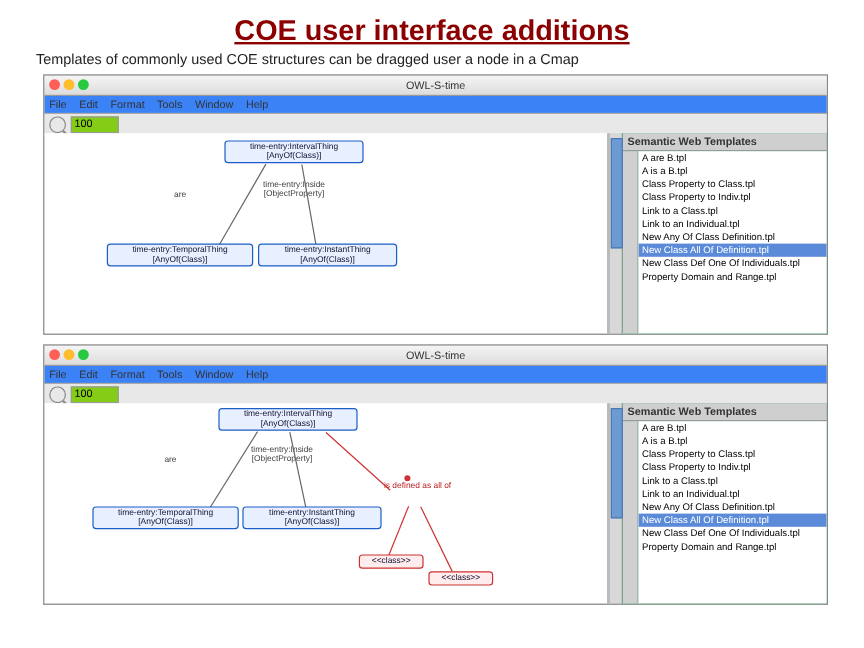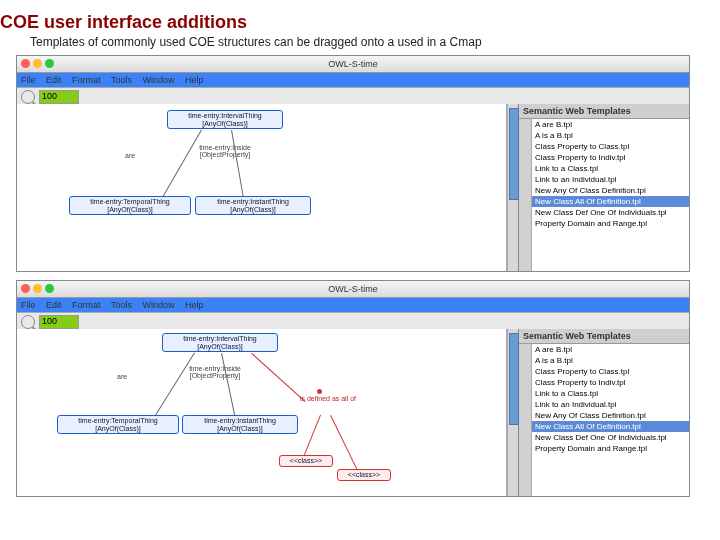--- a/index.html
+++ b/index.html
@@ -1,18 +1,18 @@
 <!DOCTYPE html>
 <html><head>
 <meta charset="utf-8">
 <style>
   body{margin:0;font-family:Arial,Helvetica,sans-serif;background:#fff;width:720px;height:540px;overflow:hidden}
-  .slide-title{font-size:18px;font-weight:bold;color:#8b0000;margin:12px 0 2px 0;}
+  .slide-title{font-size:24px;font-weight:bold;color:#8b0000;text-align:center;margin:12px 0 2px 0;text-decoration:underline}
   .slide-sub{font-size:12px;color:#222;margin:2px 0 6px 30px}
-  .shot{position:relative;margin:0 30px 8px 16px;border:1px solid #888;background:#d8d8d8;height:215px;overflow:hidden}
+  .shot{position:relative;margin:0 30px 8px 36px;border:1px solid #888;background:#d8d8d8;height:215px;overflow:hidden}
   .titlebar{height:16px;background:linear-gradient(#f5f5f5,#dcdcdc);border-bottom:1px solid #999;position:relative;font-size:9px;text-align:center;line-height:16px;color:#333}
   .dots{position:absolute;left:4px;top:3px;display:flex;gap:3px}
   .dot{width:9px;height:9px;border-radius:50%}
   .rd{background:#ff5f56}.yl{background:#ffbd2e}.gn{background:#27c93f}
   .menubar{height:14px;background:#3b82f6;border-bottom:1px solid #aaa;font-size:9px;color:#333;padding-left:4px;line-height:14px}
   .menubar span{margin-right:8px}
   .toolbar{height:18px;background:#e8e8e8;border-bottom:1px solid #aaa;display:flex;align-items:center;padding:0 4px;font-size:9px;gap:4px}
   .zoom-icon{width:12px;height:12px;border:1px solid #888;border-radius:50%;position:relative;}
   .zoom-icon:after{content:"";position:absolute;width:5px;height:1.5px;background:#888;bottom:-1px;right:-3px;transform:rotate(45deg)}
   .zoominput{width:34px;height:12px;border:1px solid #999;background:#84cc16;font-size:9px;padding:0 2px}
@@ -29,21 +29,21 @@
   .node{position:absolute;border:1px solid #1a5fc7;background:#e8efff;font-size:7px;text-align:center;color:#113;border-radius:3px;padding:1px 2px;line-height:1.1}
   .lbl{position:absolute;font-size:7px;color:#444;text-align:center;line-height:1}
   .link{position:absolute;background:#666;height:1px;transform-origin:0 0}
   .link.red{background:#c33}
   .anchor{position:absolute;width:5px;height:5px;background:#c33;border-radius:50%}
 </style>
 </head>
 <body>
 
 <div class="slide-title">COE user interface additions</div>
-<div class="slide-sub">Templates of commonly used COE structures can be dragged onto a used in a Cmap</div>
+<div class="slide-sub">Templates of commonly used COE structures can be dragged user a node in a Cmap</div>
 
 <div class="shot">
   <div class="titlebar">
     <div class="dots">
       <div class="dot rd"></div>
       <div class="dot yl"></div>
       <div class="dot gn"></div>
     </div>
     <span>OWL-S-time</span>
   </div>

